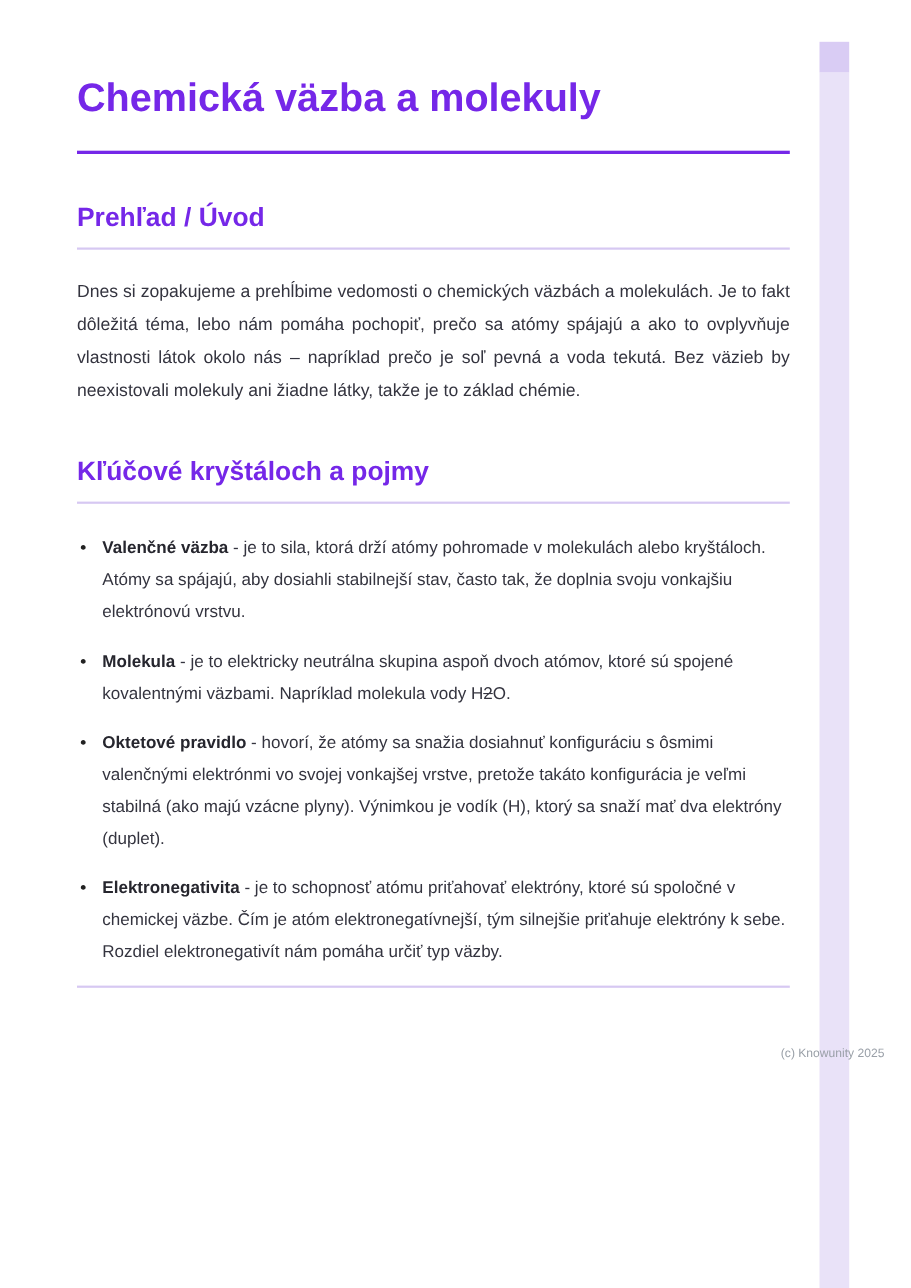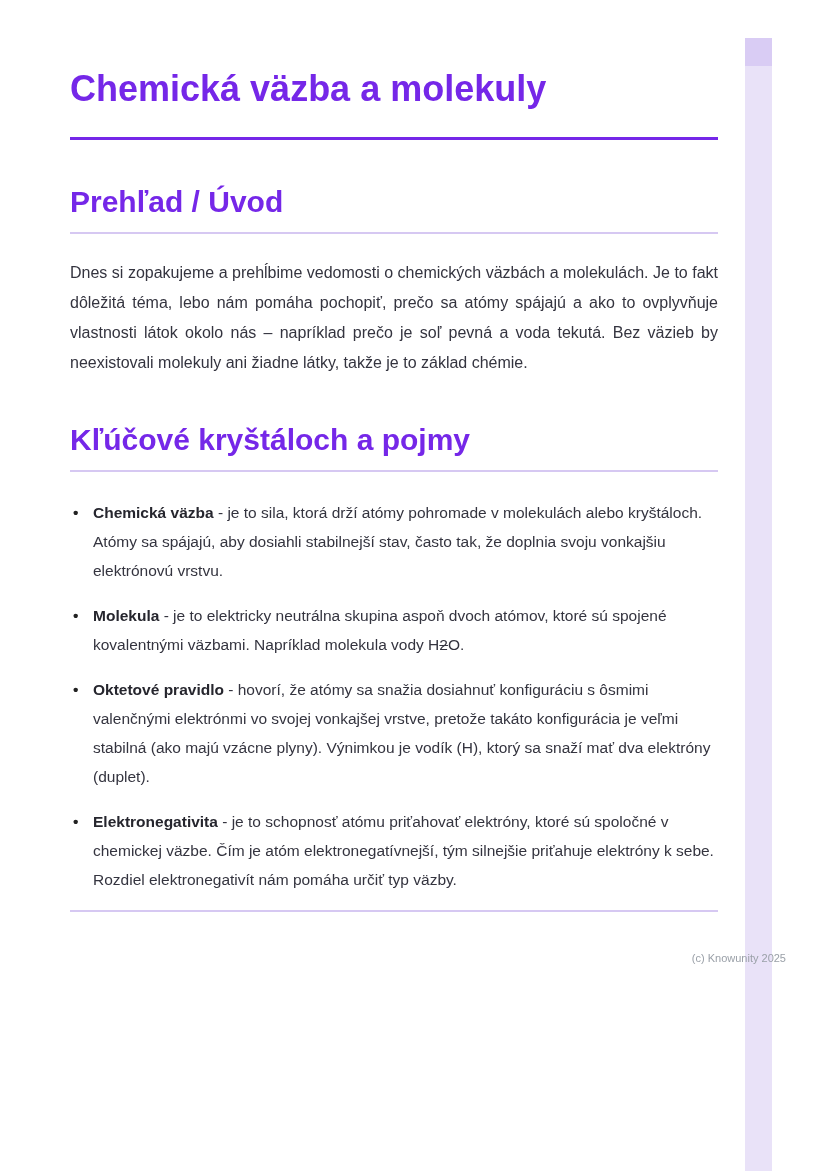--- a/index.html
+++ b/index.html
@@ -45,21 +45,21 @@
     line-height: 1.15;
   }
   .title-rule {
     border: none;
     height: 3px;
     background: #7527e8;
     margin-top: 28px;
   }
 
   h2 {
-    font-size: 30px;
+    font-size: 24px;
     font-weight: bold;
     color: #7527e8;
     margin-top: 44px;
     line-height: 1.2;
   }
   .section-rule {
     border: none;
     height: 2px;
     background: #d6c8f2;
     margin-top: 12px;
@@ -92,21 +92,21 @@
     top: 0;
     color: #222;
     font-weight: bold;
   }
   ul.def-list strong { font-weight: bold; color: #26262e; }
 
   .strike { text-decoration: line-through; }
 
   footer.page-footer {
     position: absolute;
-    right: 42px;
+    right: 24px;
     bottom: 54px;
     font-size: 11px;
     color: #9aa0a8;
   }
 </style>
 </head>
 <body>
 
 <div class="page">
 
@@ -122,21 +122,21 @@
       <h2>Prehľad / Úvod</h2>
       <hr class="section-rule">
       <p class="body-par">Dnes si zopakujeme a prehĺbime vedomosti o chemických väzbách a molekulách. Je to fakt dôležitá téma, lebo nám pomáha pochopiť, prečo sa atómy spájajú a ako to ovplyvňuje vlastnosti látok okolo nás – napríklad prečo je soľ pevná a voda tekutá. Bez väzieb by neexistovali molekuly ani žiadne látky, takže je to základ chémie.</p>
     </section>
 
     <section>
       <h2>Kľúčové kryštáloch a pojmy</h2>
       <hr class="section-rule">
       <ul class="def-list">
         <li>
-          <strong>Chemická väzba</strong><span> - je to sila, ktorá drží atómy pohromade v molekulách alebo kryštáloch. Atómy sa spájajú, aby dosiahli stabilnejší stav, často tak, že doplnia svoju vonkajšiu elektrónovú vrstvu.</span>
+          <strong>Valenčné väzba</strong><span> - je to sila, ktorá drží atómy pohromade v molekulách alebo kryštáloch. Atómy sa spájajú, aby dosiahli stabilnejší stav, často tak, že doplnia svoju vonkajšiu elektrónovú vrstvu.</span>
         </li>
         <li>
           <strong>Molekula</strong><span> - je to elektricky neutrálna skupina aspoň dvoch atómov, ktoré sú spojené kovalentnými väzbami. Napríklad molekula vody H</span><span class="strike">2</span><span>O.</span>
         </li>
         <li>
           <strong>Oktetové pravidlo</strong><span> - hovorí, že atómy sa snažia dosiahnuť konfiguráciu s ôsmimi valenčnými elektrónmi vo svojej vonkajšej vrstve, pretože takáto konfigurácia je veľmi stabilná (ako majú vzácne plyny). Výnimkou je vodík (H), ktorý sa snaží mať dva elektróny (duplet).</span>
         </li>
         <li>
           <strong>Elektronegativita</strong><span> - je to schopnosť atómu priťahovať elektróny, ktoré sú spoločné v chemickej väzbe. Čím je atóm elektronegatívnejší, tým silnejšie priťahuje elektróny k sebe. Rozdiel elektronegativít nám pomáha určiť typ väzby.</span>
         </li>

